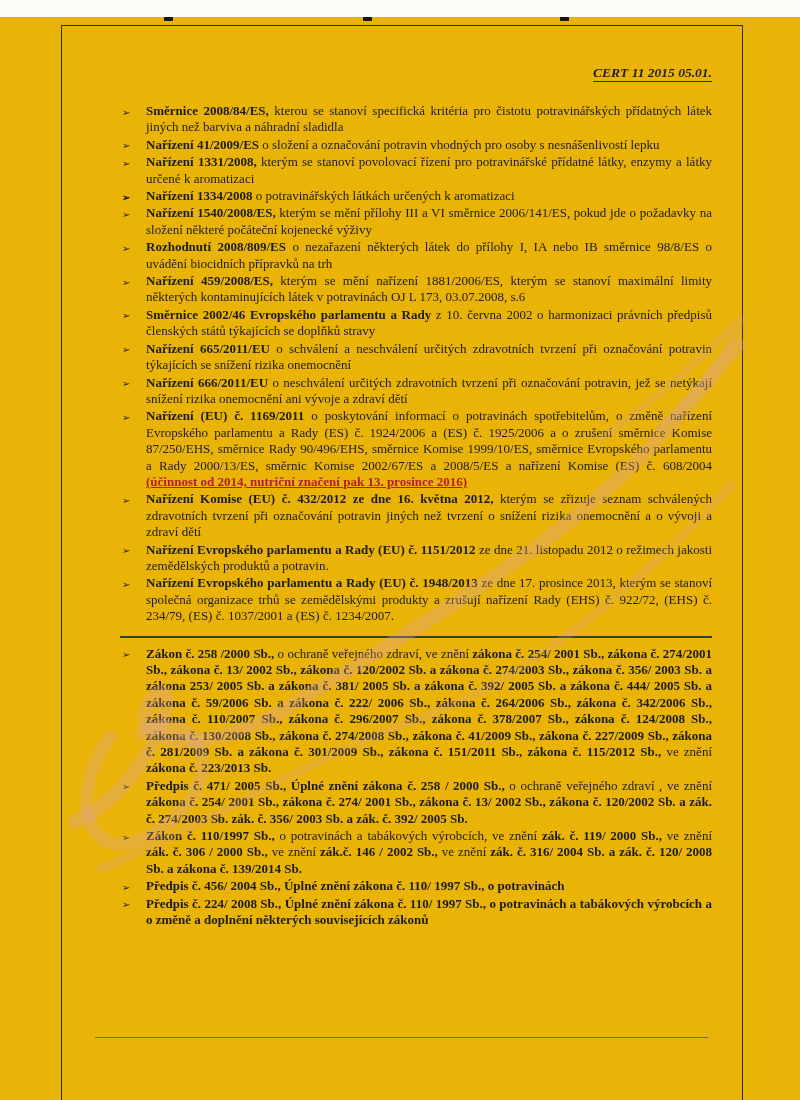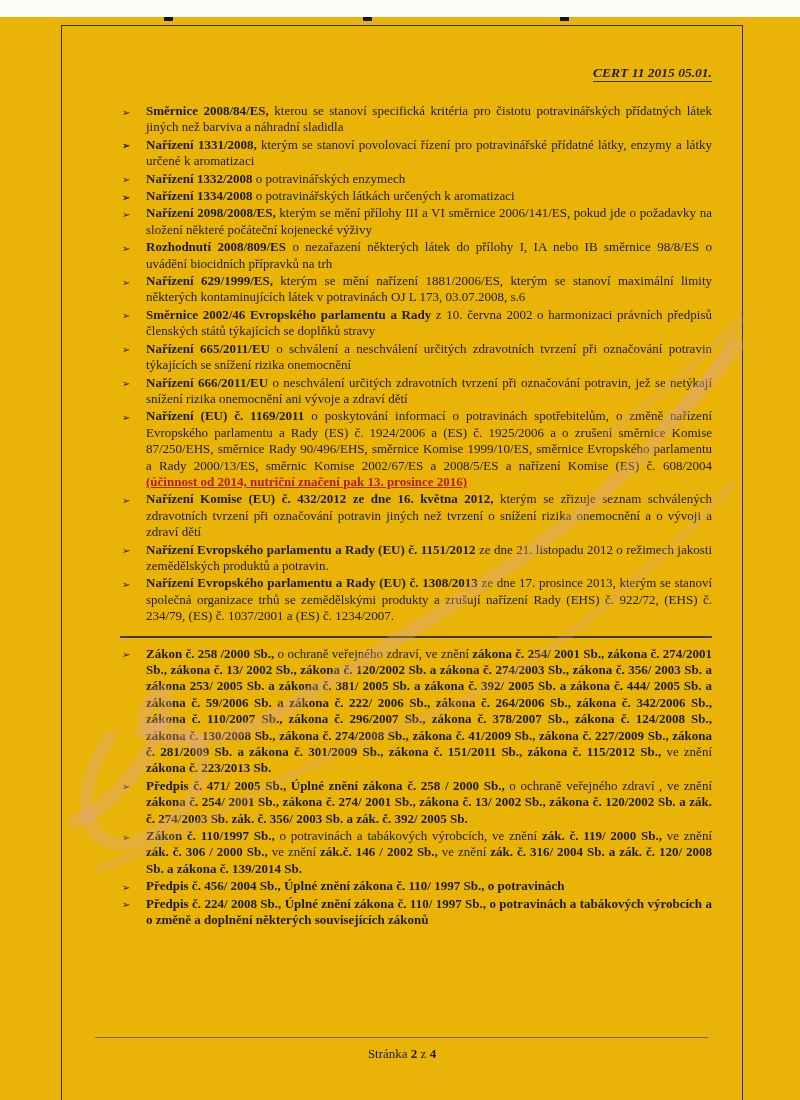--- a/index.html
+++ b/index.html
@@ -58,35 +58,35 @@
 
   <div class="frame"></div>
 
   <div class="content">
     <div class="header">
       <span class="hdr-text">CERT 11 2015 05.01.</span>
     </div>
 
     <div class="list" id="section-0">
         <div class="item"><span class="bullet">➢</span><span class="itext"><span class="b">Směrnice 2008/84/ES,</span><span class=""> kterou se stanoví specifická kritéria pro čistotu potravinářských přídatných látek jiných než barviva a náhradní sladidla</span></span></div>
+        <div class="item"><span class="bullet">➢</span><span class="itext"><span class="b">Nařízení 41/2009/ES</span><span class=""> o složení a označování potravin vhodných pro osoby s nesnášenlivostí lepku</span></span></div>
+        <div class="item"><span class="bullet">➢</span><span class="itext"><span class="b">Nařízení 1331/2008,</span><span class=""> kterým se stanoví povolovací řízení pro potravinářské přídatné látky, enzymy a látky určené k aromatizaci</span></span></div>
         <div class="item"><span class="bullet">➢</span></div>
-        <div class="item"><span class="bullet">➢</span><span class="itext"><span class="b">Nařízení 1331/2008,</span><span class=""> kterým se stanoví povolovací řízení pro potravinářské přídatné látky, enzymy a látky určené k aromatizaci</span></span></div>
-        <div class="item"><span class="bullet">➢</span><span class="itext"><span class="b">Nařízení 1332/2008</span><span class=""> o potravinářských enzymech</span></span></div>
         <div class="item"><span class="bullet">➢</span></div>
         <div class="item"><span class="bullet">➢</span><span class="itext"><span class="b">Nařízení 1334/2008</span><span class=""> o potravinářských látkách určených k aromatizaci</span></span></div>
-        <div class="item"><span class="bullet">➢</span><span class="itext"><span class="b">Nařízení 2098/2008/ES,</span><span class=""> kterým se mění přílohy III a VI směrnice 2006/141/ES, pokud jde o požadavky na složení některé počáteční kojenecké výživy</span></span></div>
+        <div class="item"><span class="bullet">➢</span><span class="itext"><span class="b">Nařízení 1540/2008/ES,</span><span class=""> kterým se mění přílohy III a VI směrnice 2006/141/ES, pokud jde o požadavky na složení některé počáteční kojenecké výživy</span></span></div>
         <div class="item"><span class="bullet">➢</span><span class="itext"><span class="b">Rozhodnutí 2008/809/ES</span><span class=""> o nezařazení některých látek do přílohy I, IA nebo IB směrnice 98/8/ES o uvádění biocidních přípravků na trh</span></span></div>
-        <div class="item"><span class="bullet">➢</span><span class="itext"><span class="b">Nařízení 629/1999/ES,</span><span class=""> kterým se mění nařízení 1881/2006/ES, kterým se stanoví maximální limity některých kontaminujících látek v potravinách  OJ L 173, 03.07.2008, s.6</span></span></div>
+        <div class="item"><span class="bullet">➢</span><span class="itext"><span class="b">Nařízení 459/2008/ES,</span><span class=""> kterým se mění nařízení 1881/2006/ES, kterým se stanoví maximální limity některých kontaminujících látek v potravinách  OJ L 173, 03.07.2008, s.6</span></span></div>
         <div class="item"><span class="bullet">➢</span><span class="itext"><span class="b">Směrnice 2002/46 Evropského parlamentu a Rady</span><span class=""> z 10. června 2002 o harmonizaci právních předpisů členských států týkajících se doplňků stravy</span></span></div>
         <div class="item"><span class="bullet">➢</span><span class="itext"><span class="b">Nařízení 665/2011/EU</span><span class=""> o schválení a neschválení určitých zdravotních tvrzení při označování potravin týkajících se snížení rizika onemocnění</span></span></div>
         <div class="item"><span class="bullet">➢</span><span class="itext"><span class="b">Nařízení 666/2011/EU</span><span class=""> o neschválení určitých zdravotních tvrzení při označování potravin, jež se netýkají snížení rizika onemocnění ani vývoje a zdraví dětí</span></span></div>
         <div class="item"><span class="bullet">➢</span><span class="itext"><span class="b">Nařízení (EU) č. 1169/2011</span><span class="">  o poskytování informací o potravinách spotřebitelům, o změně nařízení Evropského parlamentu a Rady (ES) č. 1924/2006 a (ES) č. 1925/2006 a o zrušení směrnice Komise 87/250/EHS, směrnice Rady 90/496/EHS, směrnice Komise 1999/10/ES, směrnice Evropského parlamentu a Rady 2000/13/ES, směrnic Komise 2002/67/ES a 2008/5/ES a nařízení Komise (ES) č. 608/2004 </span><span class="b red u">(účinnost od 2014, nutriční značení pak 13. prosince 2016)</span></span></div>
         <div class="item"><span class="bullet">➢</span><span class="itext"><span class="b">Nařízení Komise (EU) č. 432/2012  ze dne 16. května 2012,</span><span class=""> kterým se zřizuje seznam schválených zdravotních tvrzení při označování potravin jiných než tvrzení o snížení rizika onemocnění a o vývoji a zdraví dětí</span></span></div>
         <div class="item"><span class="bullet">➢</span><span class="itext"><span class="b">Nařízení Evropského parlamentu a Rady (EU) č. 1151/2012</span><span class=""> ze dne 21. listopadu 2012 o režimech jakosti zemědělských produktů a potravin.</span></span></div>
-        <div class="item"><span class="bullet">➢</span><span class="itext"><span class="b">Nařízení Evropského parlamentu a Rady (EU) č. 1308/2013</span><span class=""> ze dne 17. prosince 2013, kterým se stanoví společná organizace trhů se zemědělskými produkty a zrušují nařízení Rady (EHS) č. 922/72, (EHS) č. 234/79, (ES) č. 1037/2001 a (ES) č. 1234/2007.</span></span></div>
+        <div class="item"><span class="bullet">➢</span><span class="itext"><span class="b">Nařízení Evropského parlamentu a Rady (EU) č. 1948/2013</span><span class=""> ze dne 17. prosince 2013, kterým se stanoví společná organizace trhů se zemědělskými produkty a zrušují nařízení Rady (EHS) č. 922/72, (EHS) č. 234/79, (ES) č. 1037/2001 a (ES) č. 1234/2007.</span></span></div>
       </div>
 
     <hr class="divider">
 
     <div class="list" id="section-1">
         <div class="item"><span class="bullet">➢</span><span class="itext"><span class="b">Zákon č. 258 /2000 Sb.,</span><span class=""> o ochraně veřejného zdraví, ve znění </span><span class="b">zákona č. 254/ 2001 Sb., zákona č. 274/2001 Sb., zákona č. 13/ 2002 Sb., zákona č. 120/2002 Sb. a zákona č. 274/2003 Sb., zákona č. 356/ 2003 Sb. a zákona 253/ 2005 Sb. a zákona č. 381/ 2005 Sb. a zákona č. 392/ 2005 Sb. a zákona č. 444/ 2005 Sb. a zákona č. 59/2006 Sb. a zákona č. 222/ 2006 Sb., zákona č. 264/2006 Sb., zákona č. 342/2006 Sb., zákona č. 110/2007 Sb., zákona č. 296/2007 Sb., zákona č. 378/2007 Sb., zákona č. 124/2008 Sb., zákona č. 130/2008 Sb., zákona č. 274/2008 Sb., zákona č. 41/2009 Sb., zákona č. 227/2009 Sb., zákona č. 281/2009 Sb. a zákona č. 301/2009 Sb., zákona č. 151/2011 Sb., zákona č. 115/2012 Sb.,</span><span class=""> ve znění </span><span class="b">zákona č. 223/2013 Sb.</span></span></div>
         <div class="item"><span class="bullet">➢</span><span class="itext"><span class="b">Předpis č. 471/ 2005 Sb., Úplné znění zákona č. 258 / 2000 Sb.,</span><span class=""> o ochraně veřejného zdraví , ve znění </span><span class="b">zákona č. 254/ 2001 Sb., zákona č. 274/ 2001 Sb., zákona č. 13/ 2002 Sb., zákona č. 120/2002 Sb. a zák. č. 274/2003 Sb.  zák. č. 356/ 2003 Sb. a zák. č. 392/ 2005 Sb.</span></span></div>
         <div class="item"><span class="bullet">➢</span><span class="itext"><span class="b">Zákon č. 110/1997 Sb.,</span><span class=""> o potravinách a tabákových výrobcích, ve znění </span><span class="b">zák. č. 119/ 2000 Sb.,</span><span class=""> ve znění </span><span class="b">zák. č. 306 / 2000 Sb.,</span><span class=""> ve znění </span><span class="b">zák.č. 146 / 2002 Sb.,</span><span class=""> ve znění </span><span class="b">zák. č. 316/ 2004 Sb. a zák. č. 120/ 2008 Sb. a zákona č. 139/2014 Sb.</span></span></div>
         <div class="item"><span class="bullet">➢</span><span class="itext"><span class="b">Předpis č. 456/ 2004 Sb., Úplné znění zákona č. 110/ 1997 Sb., o potravinách</span></span></div>
         <div class="item"><span class="bullet">➢</span><span class="itext"><span class="b">Předpis č. 224/ 2008 Sb., Úplné znění zákona č. 110/ 1997 Sb., o potravinách a tabákových výrobcích a o změně a doplnění některých souvisejících zákonů</span></span></div>
@@ -96,17 +96,14 @@
   <svg class="watermark" viewBox="0 0 800 1100" xmlns="http://www.w3.org/2000/svg">
     <g fill="none" stroke="#dba4a4" stroke-linecap="round">
       <path d="M 110 720 C 60 790, 95 865, 170 805 C 232 753, 195 688, 142 716" stroke-width="13" opacity="0.30"></path>
       <path d="M 75 805 C 160 765, 185 645, 152 682 C 120 728, 205 742, 285 692 C 385 630, 425 608, 525 538 C 622 470, 682 398, 738 328" stroke-width="14" opacity="0.32"></path>
       <path d="M 100 852 C 205 810, 305 742, 425 700 C 545 652, 645 560, 732 468" stroke-width="9" opacity="0.22"></path>
       <path d="M 600 422 C 660 380, 702 342, 742 300 C 720 352, 690 382, 658 412" stroke-width="8" opacity="0.22"></path>
     </g>
   </svg>
 
   <div class="footer-line"></div>
-  <div class="footer">
-    <span id="footer-text"><span class="">Stránka </span><span class="b">2</span><span class=""> z </span><span class="b">4</span></span>
-  </div>
 
 </div>
 
 </body></html>

